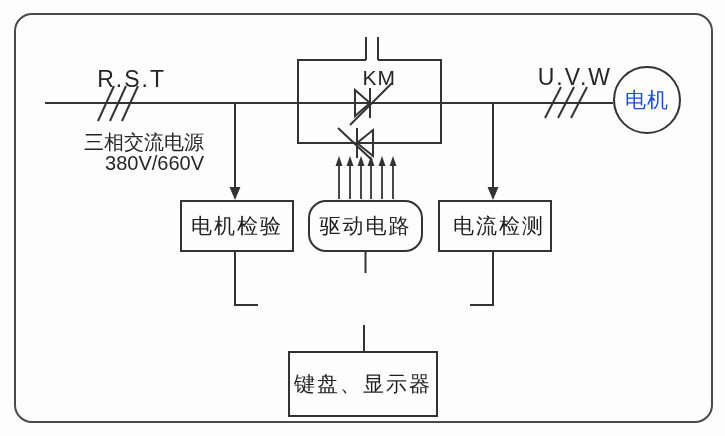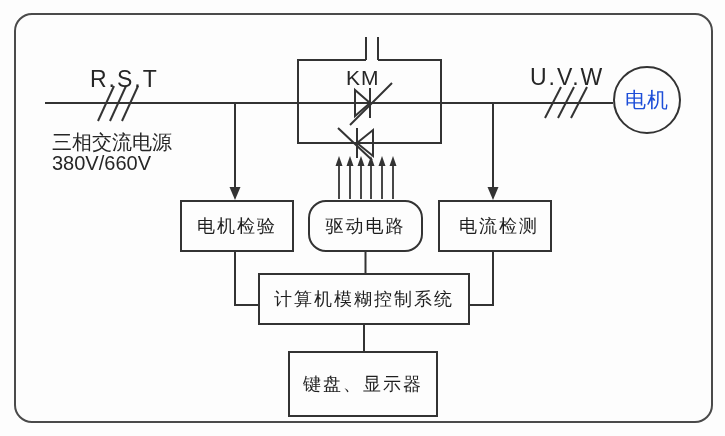--- a/index.html
+++ b/index.html
@@ -26,42 +26,42 @@
   }
   .wiring {
     position: absolute;
     left: 0; top: 0;
     width: 725px; height: 436px;
   }
   .label {
     position: absolute;
     color: #262626;
     white-space: nowrap;
-    text-align: left;
+    text-align: right;
   }
   .phase-label {
     font-size: 23px;
     letter-spacing: 2px;
   }
   .source-label {
     font-size: 20px;
     line-height: 21px;
   }
   .km-label {
     font-size: 21px;
     letter-spacing: 1px;
   }
   .block {
     position: absolute;
     border: 2px solid #333333;
     background: #fdfdfd;
     display: flex;
     align-items: center;
     justify-content: center;
-    font-size: 18px;
+    font-size: 21px;
     letter-spacing: 2px;
     color: #1f1f1f;
     box-sizing: border-box;
   }
   .box-motor-check  { left: 180px; top: 200px; width: 114px; height: 52px; }
   .box-drive        { left: 308px; top: 200px; width: 115px; height: 52px; border-radius: 18px; }
   .box-current      { left: 438px; top: 200px; width: 114px; height: 52px; padding-left: 8px; }
   .box-computer     { left: 258px; top: 273px; width: 212px; height: 52px; }
   .box-keyboard     { left: 288px; top: 351px; width: 150px; height: 66px; }
   .motor-circle {
@@ -169,23 +169,20 @@
   </div>
 
   <div class="block box-drive">
     <span>驱动电路</span>
   </div>
 
   <div class="block box-current">
     <span>电流检测</span>
   </div>
 
-  <div class="block box-computer">
-    <span>计算机模糊控制系统</span>
-  </div>
 
   <div class="block box-keyboard">
     <span>键盘、显示器</span>
   </div>
 
   <div class="motor-circle">
     <span>电机</span>
   </div>
 
 </div>

